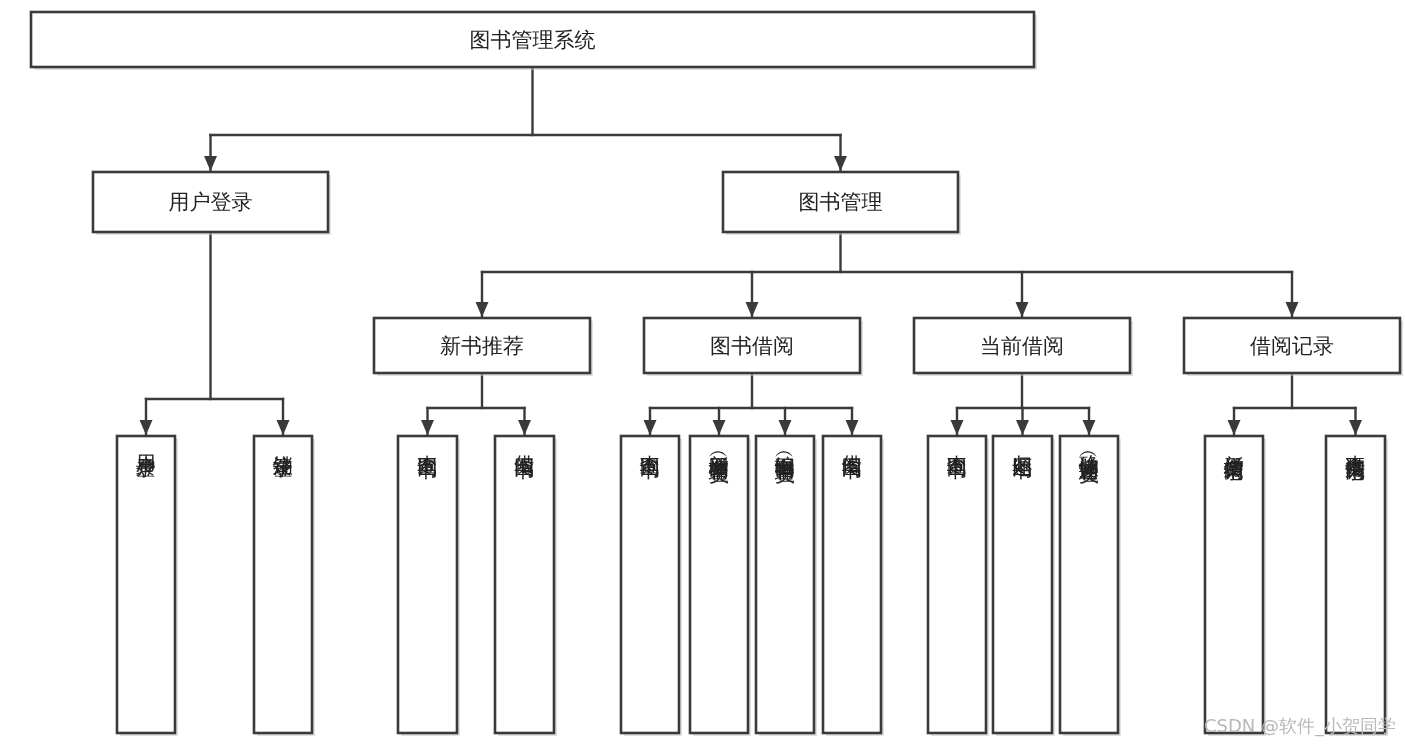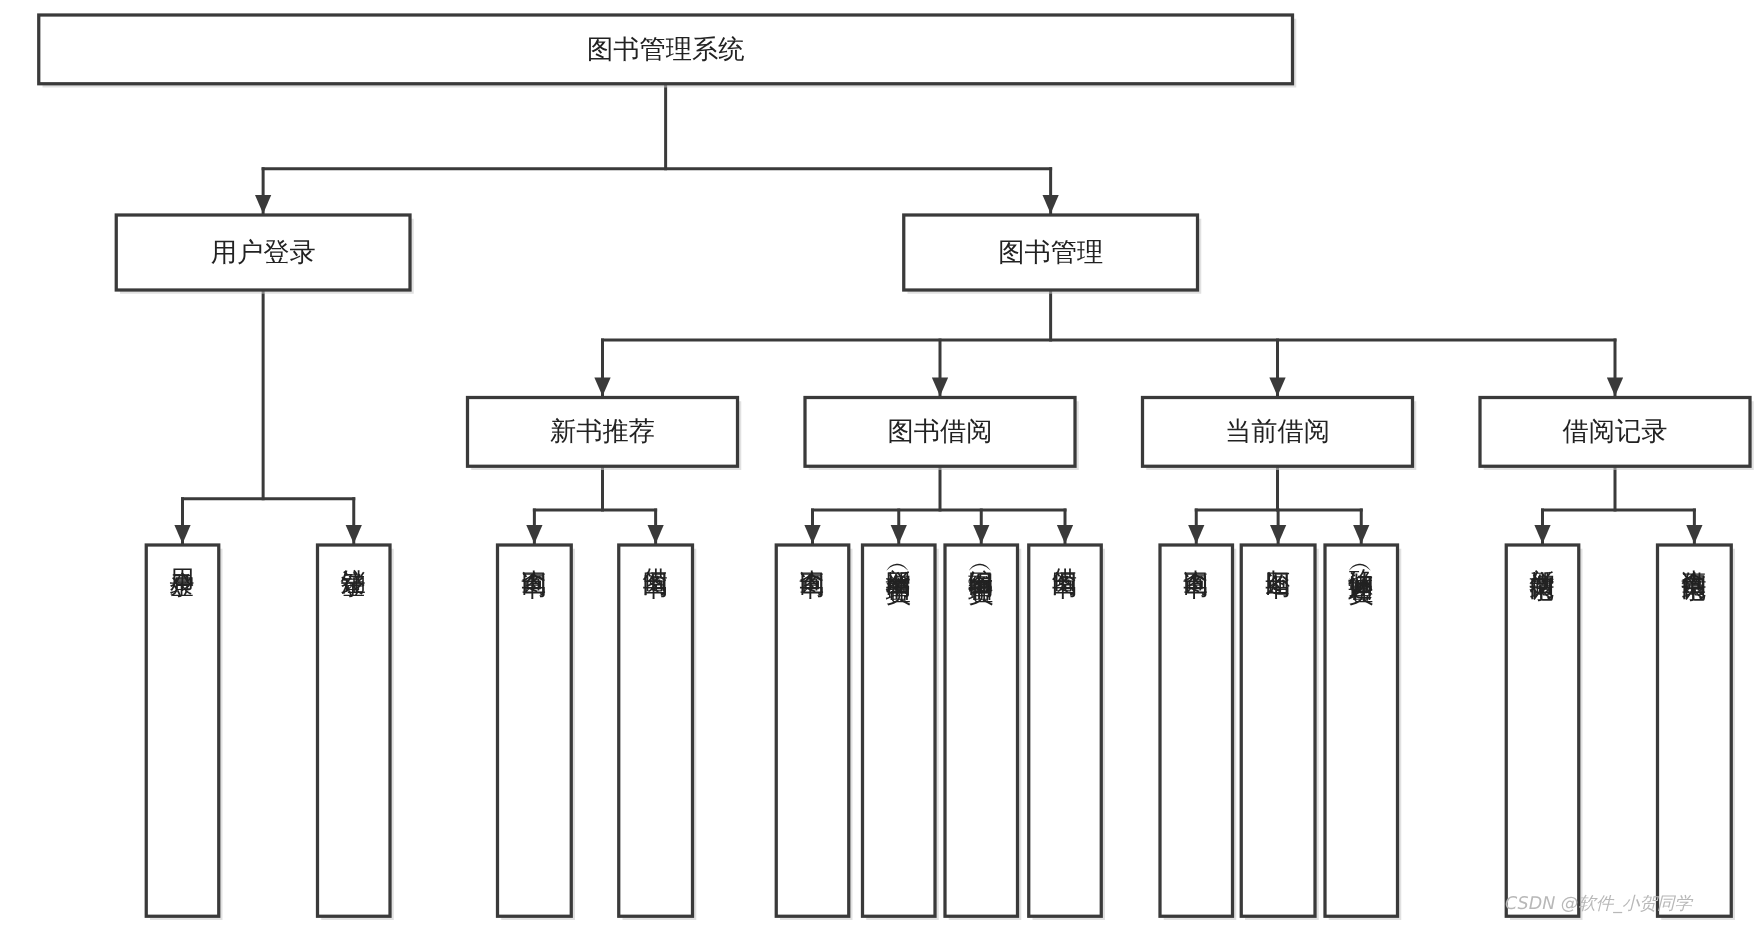--- a/index.html
+++ b/index.html
@@ -51,25 +51,24 @@
     writing-mode:vertical-rl;
     text-orientation:upright;
     letter-spacing:1.5px;
     white-space:nowrap;
     text-align:left;
   }
   #watermark{
     position:absolute;
     left:1192px;top:714px;
     font-family:"DejaVu Sans","Liberation Sans",sans-serif;
-    font-size:14px;
+    font-size:18px;
     color:#b8b8b8;
     white-space:nowrap;
     user-select:none;
-    font-style:italic;
   }
 </style>
 </head>
 <body>
 
 <div id="diagram-root">
   <svg id="diagram-svg" width="1405" height="747" viewBox="0 0 1405 747" xmlns="http://www.w3.org/2000/svg">
     <g id="connector-layer">
         <path d="M 520.5 67 L 520.5 135" class="connector"></path>
         <path d="M 198.5 135 L 828.5 135" class="connector"></path>

